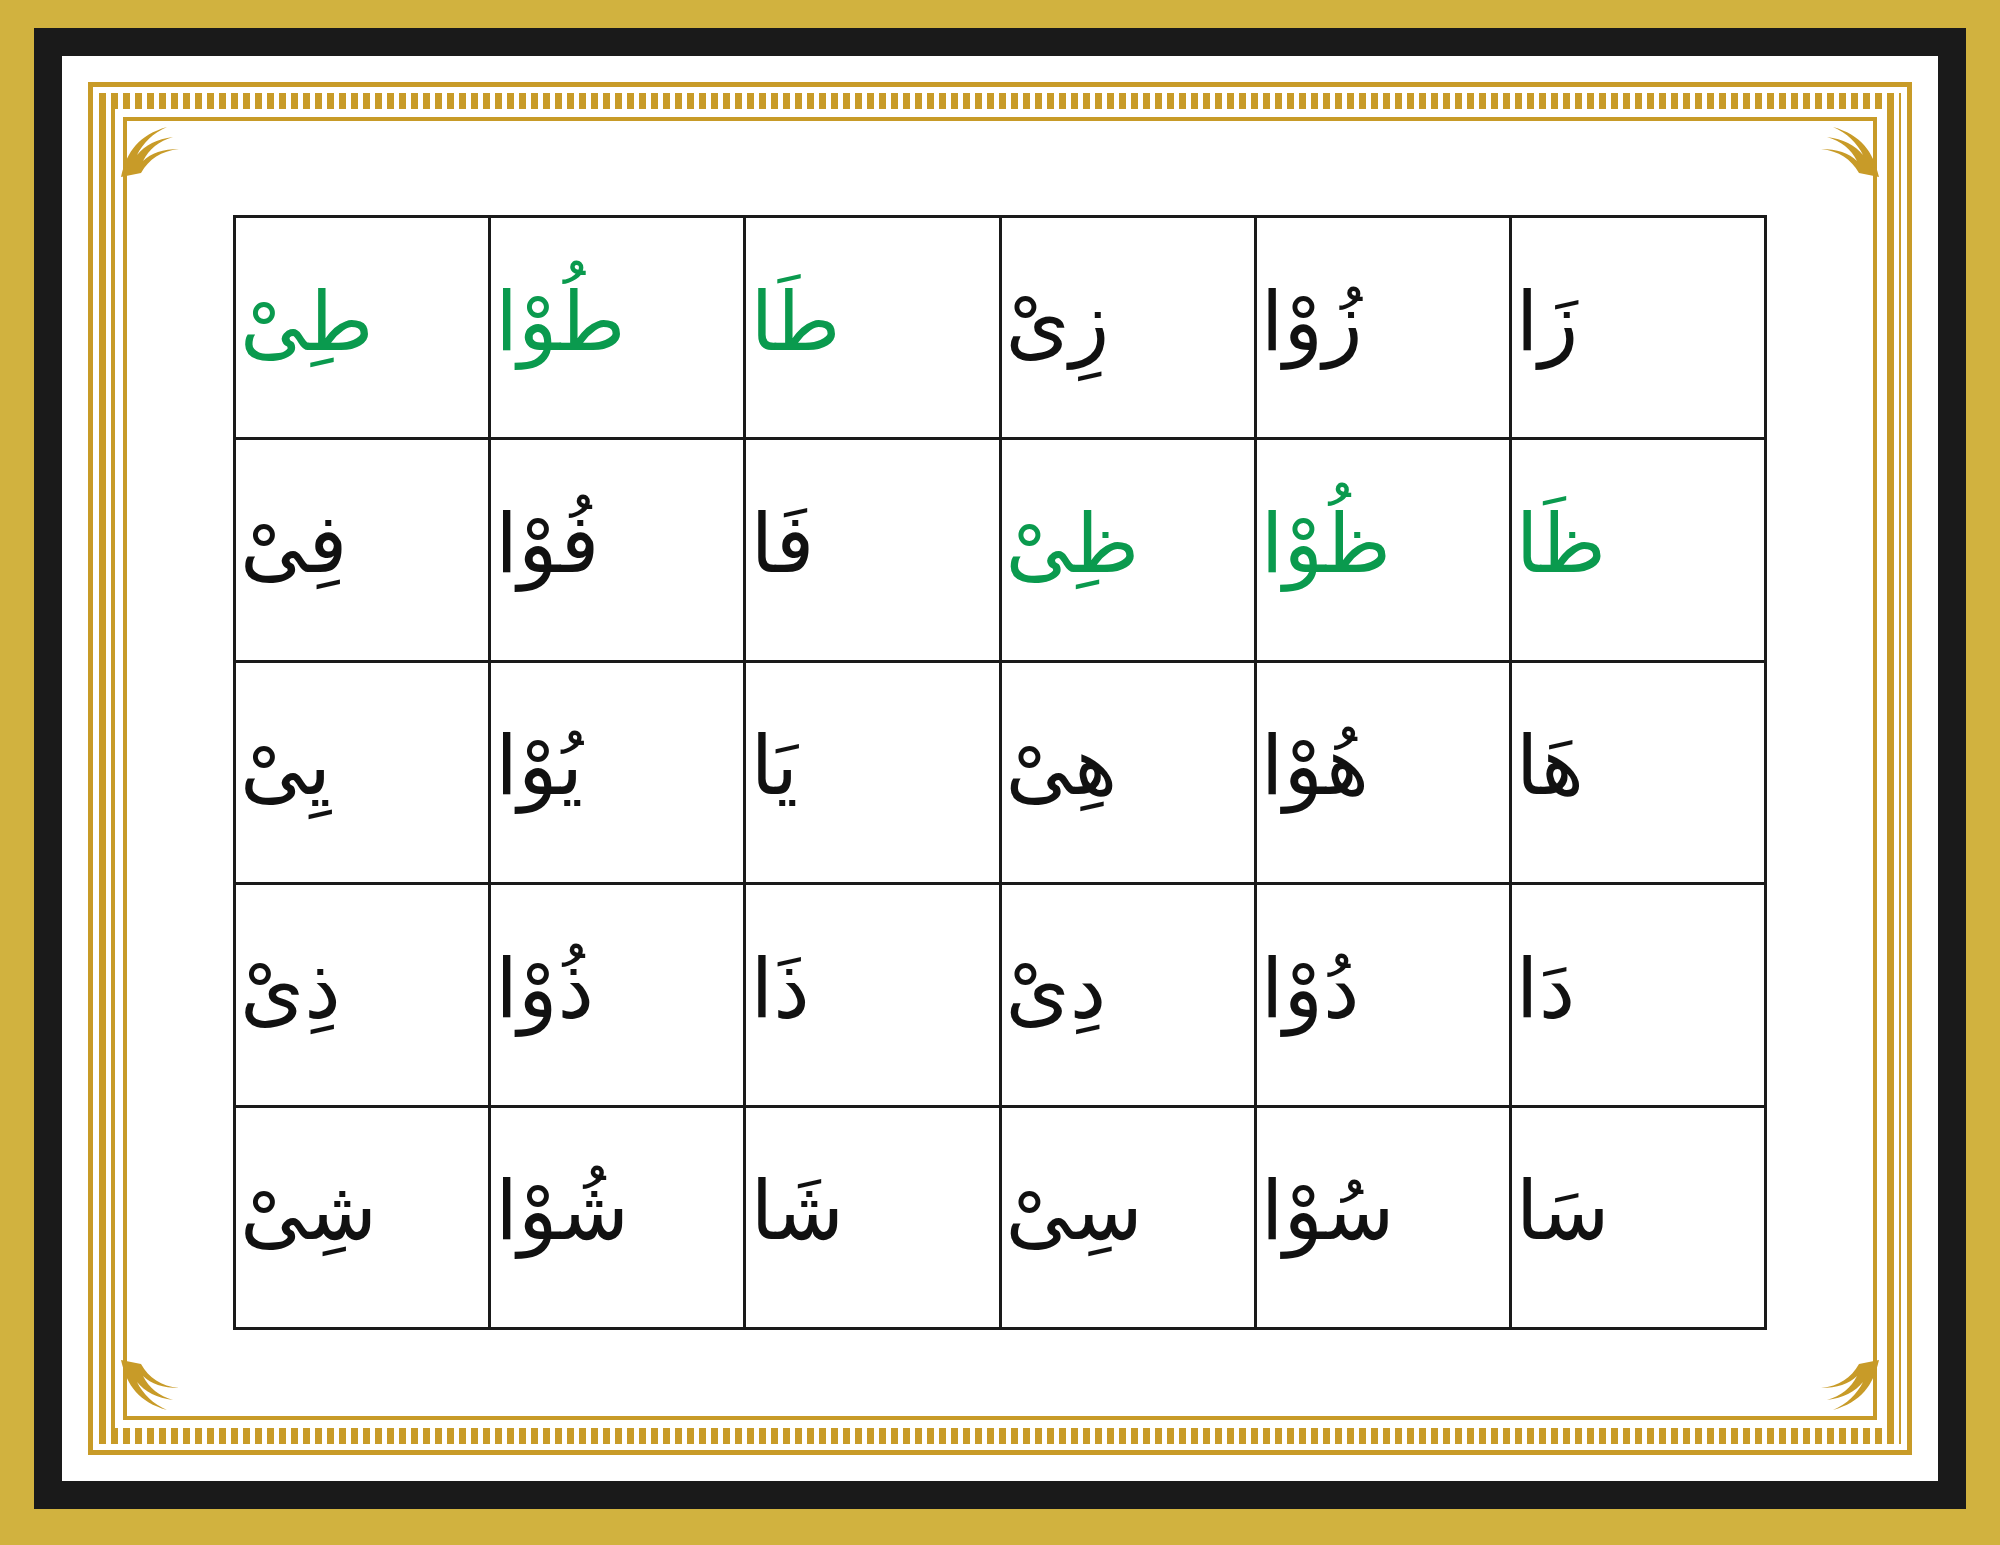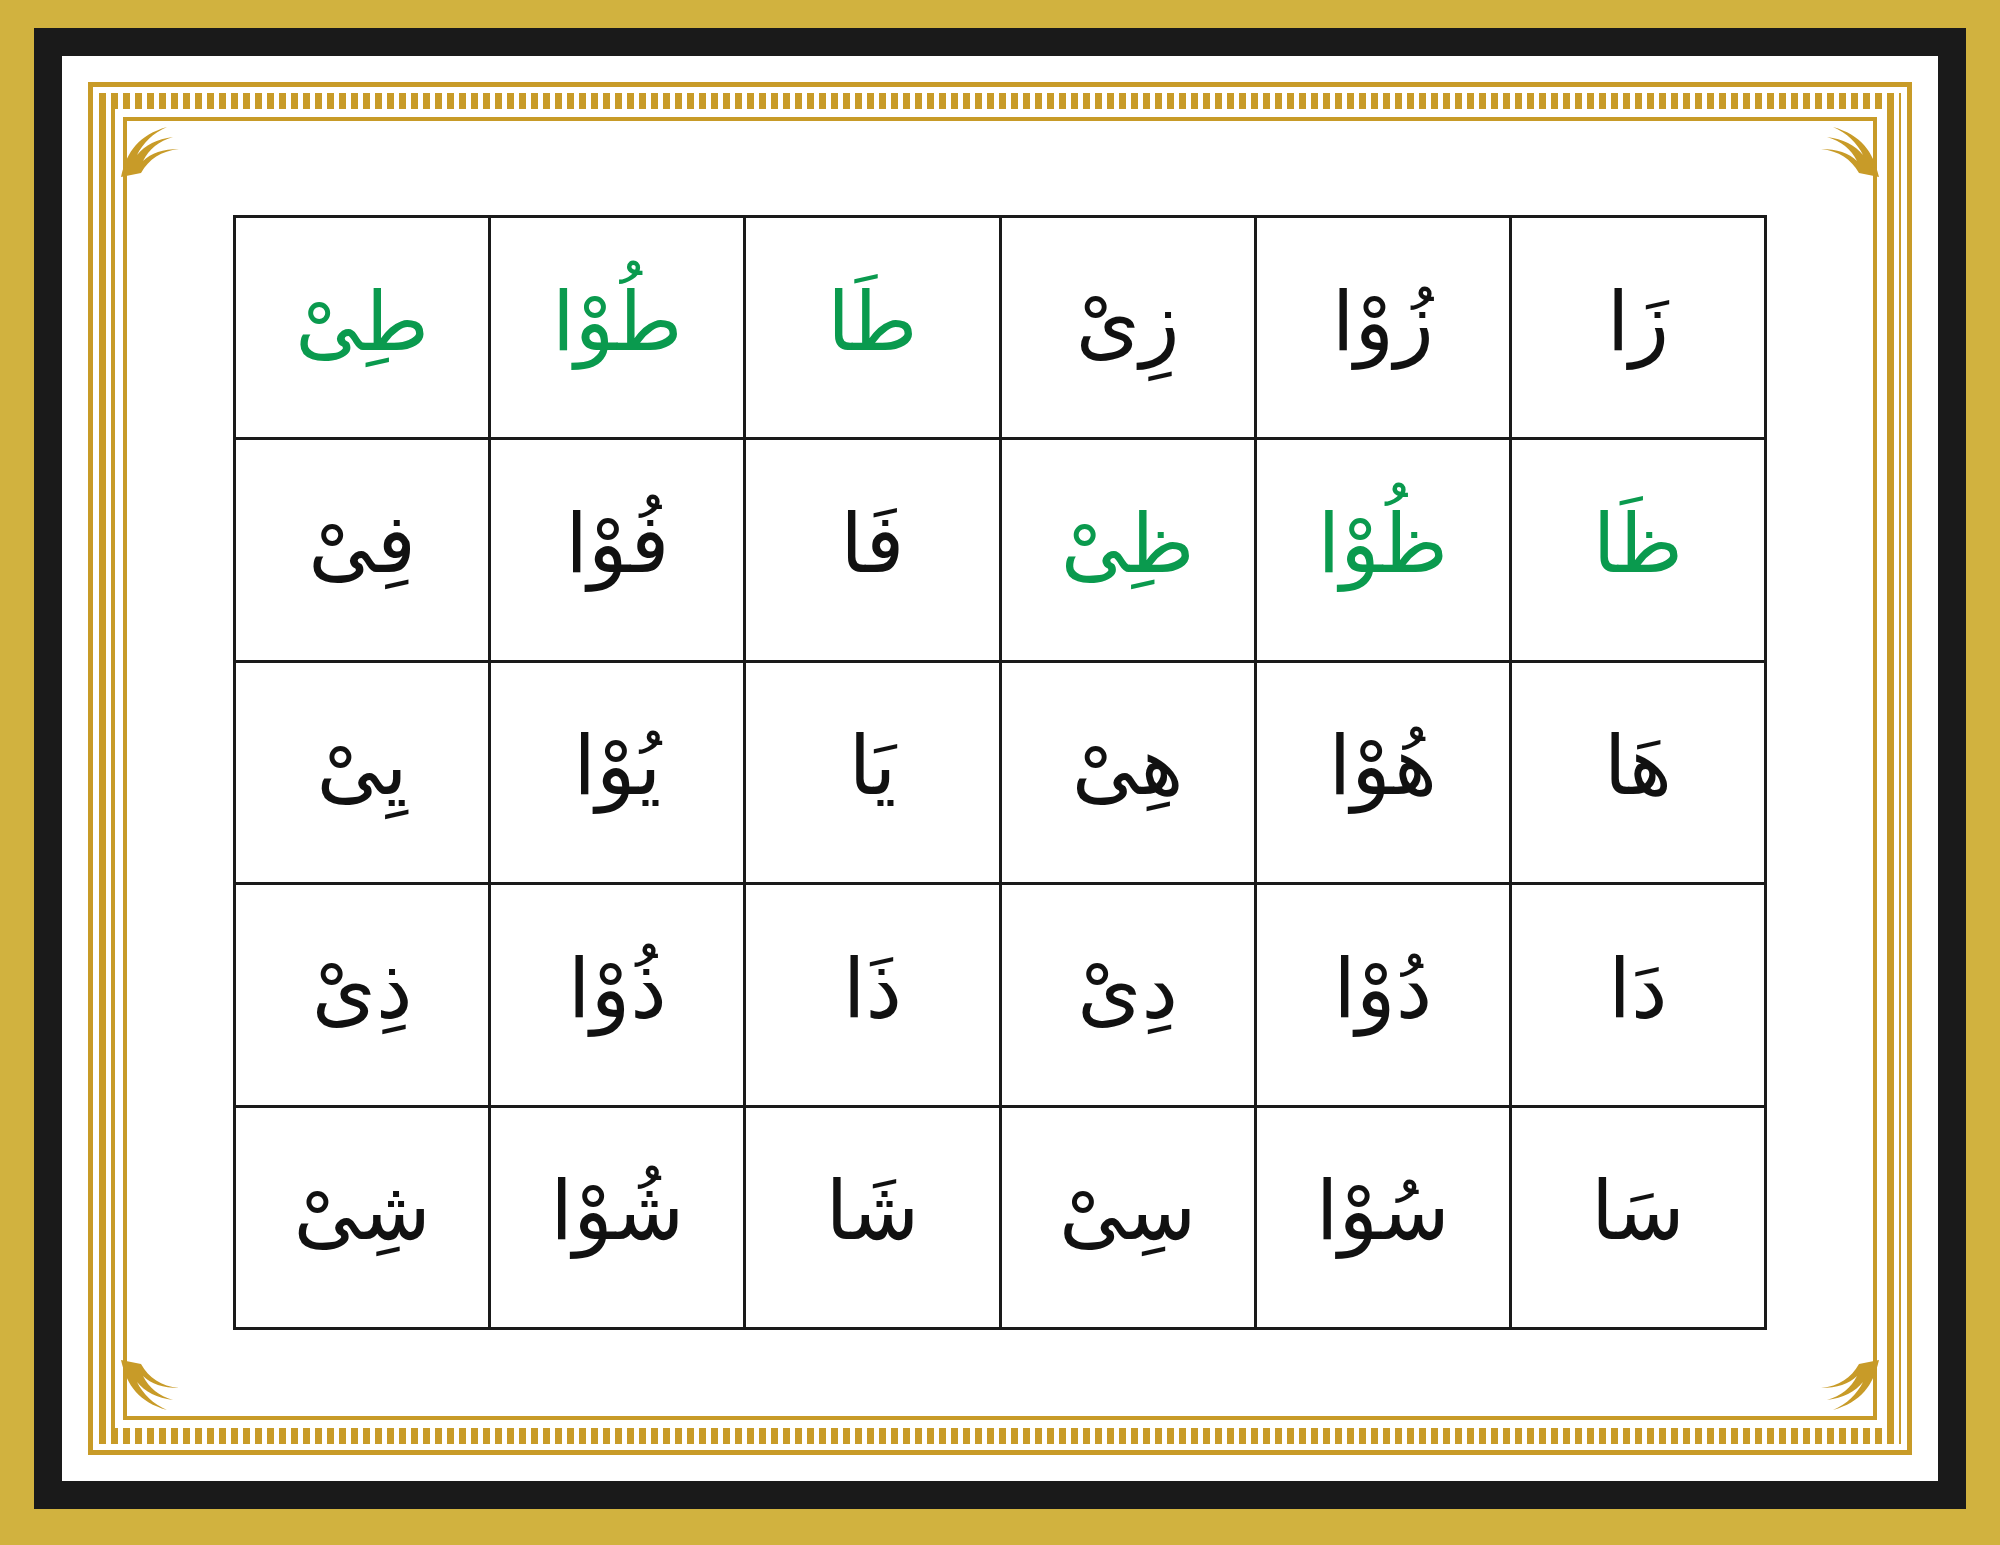--- a/index.html
+++ b/index.html
@@ -102,21 +102,21 @@
 
   table.grid {
     width: 100%;
     height: 100%;
     border-collapse: collapse;
     table-layout: fixed;
     direction: rtl;
   }
   table.grid td {
     border: 3px solid #1a1a1a;
-    text-align: center;
+    text-align: left;
     vertical-align: middle;
     font-family: "DejaVu Sans", sans-serif;
     font-size: 82px;
     line-height: 1.1;
     color: #111111;
     padding: 6px 4px 18px 4px;
     white-space: nowrap;
   }
   table.grid td.green { color: #0a9a4e; }
 </style>

